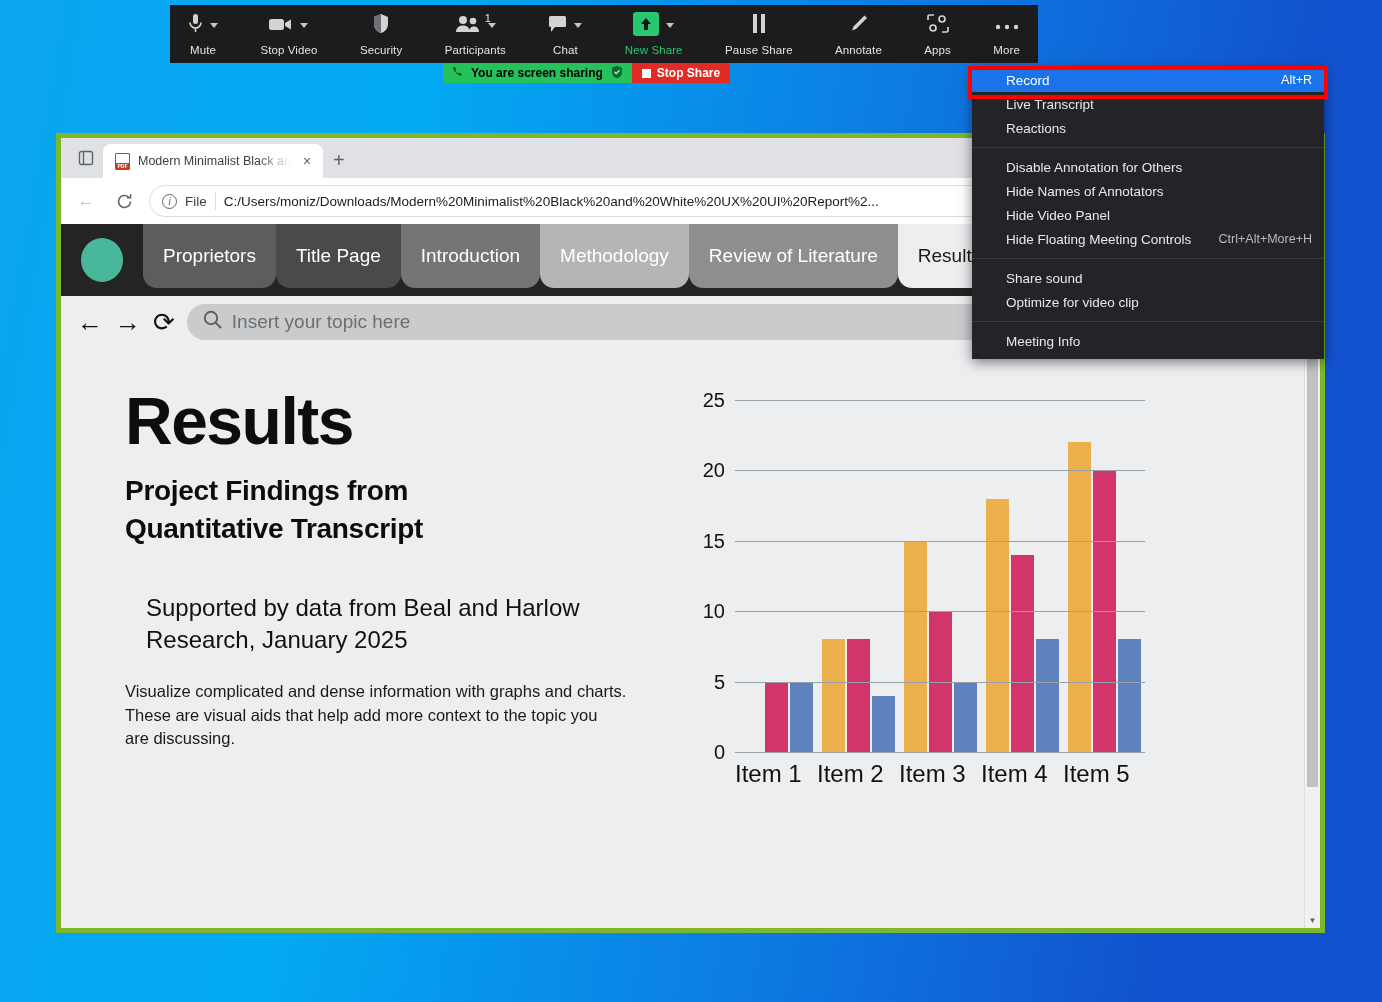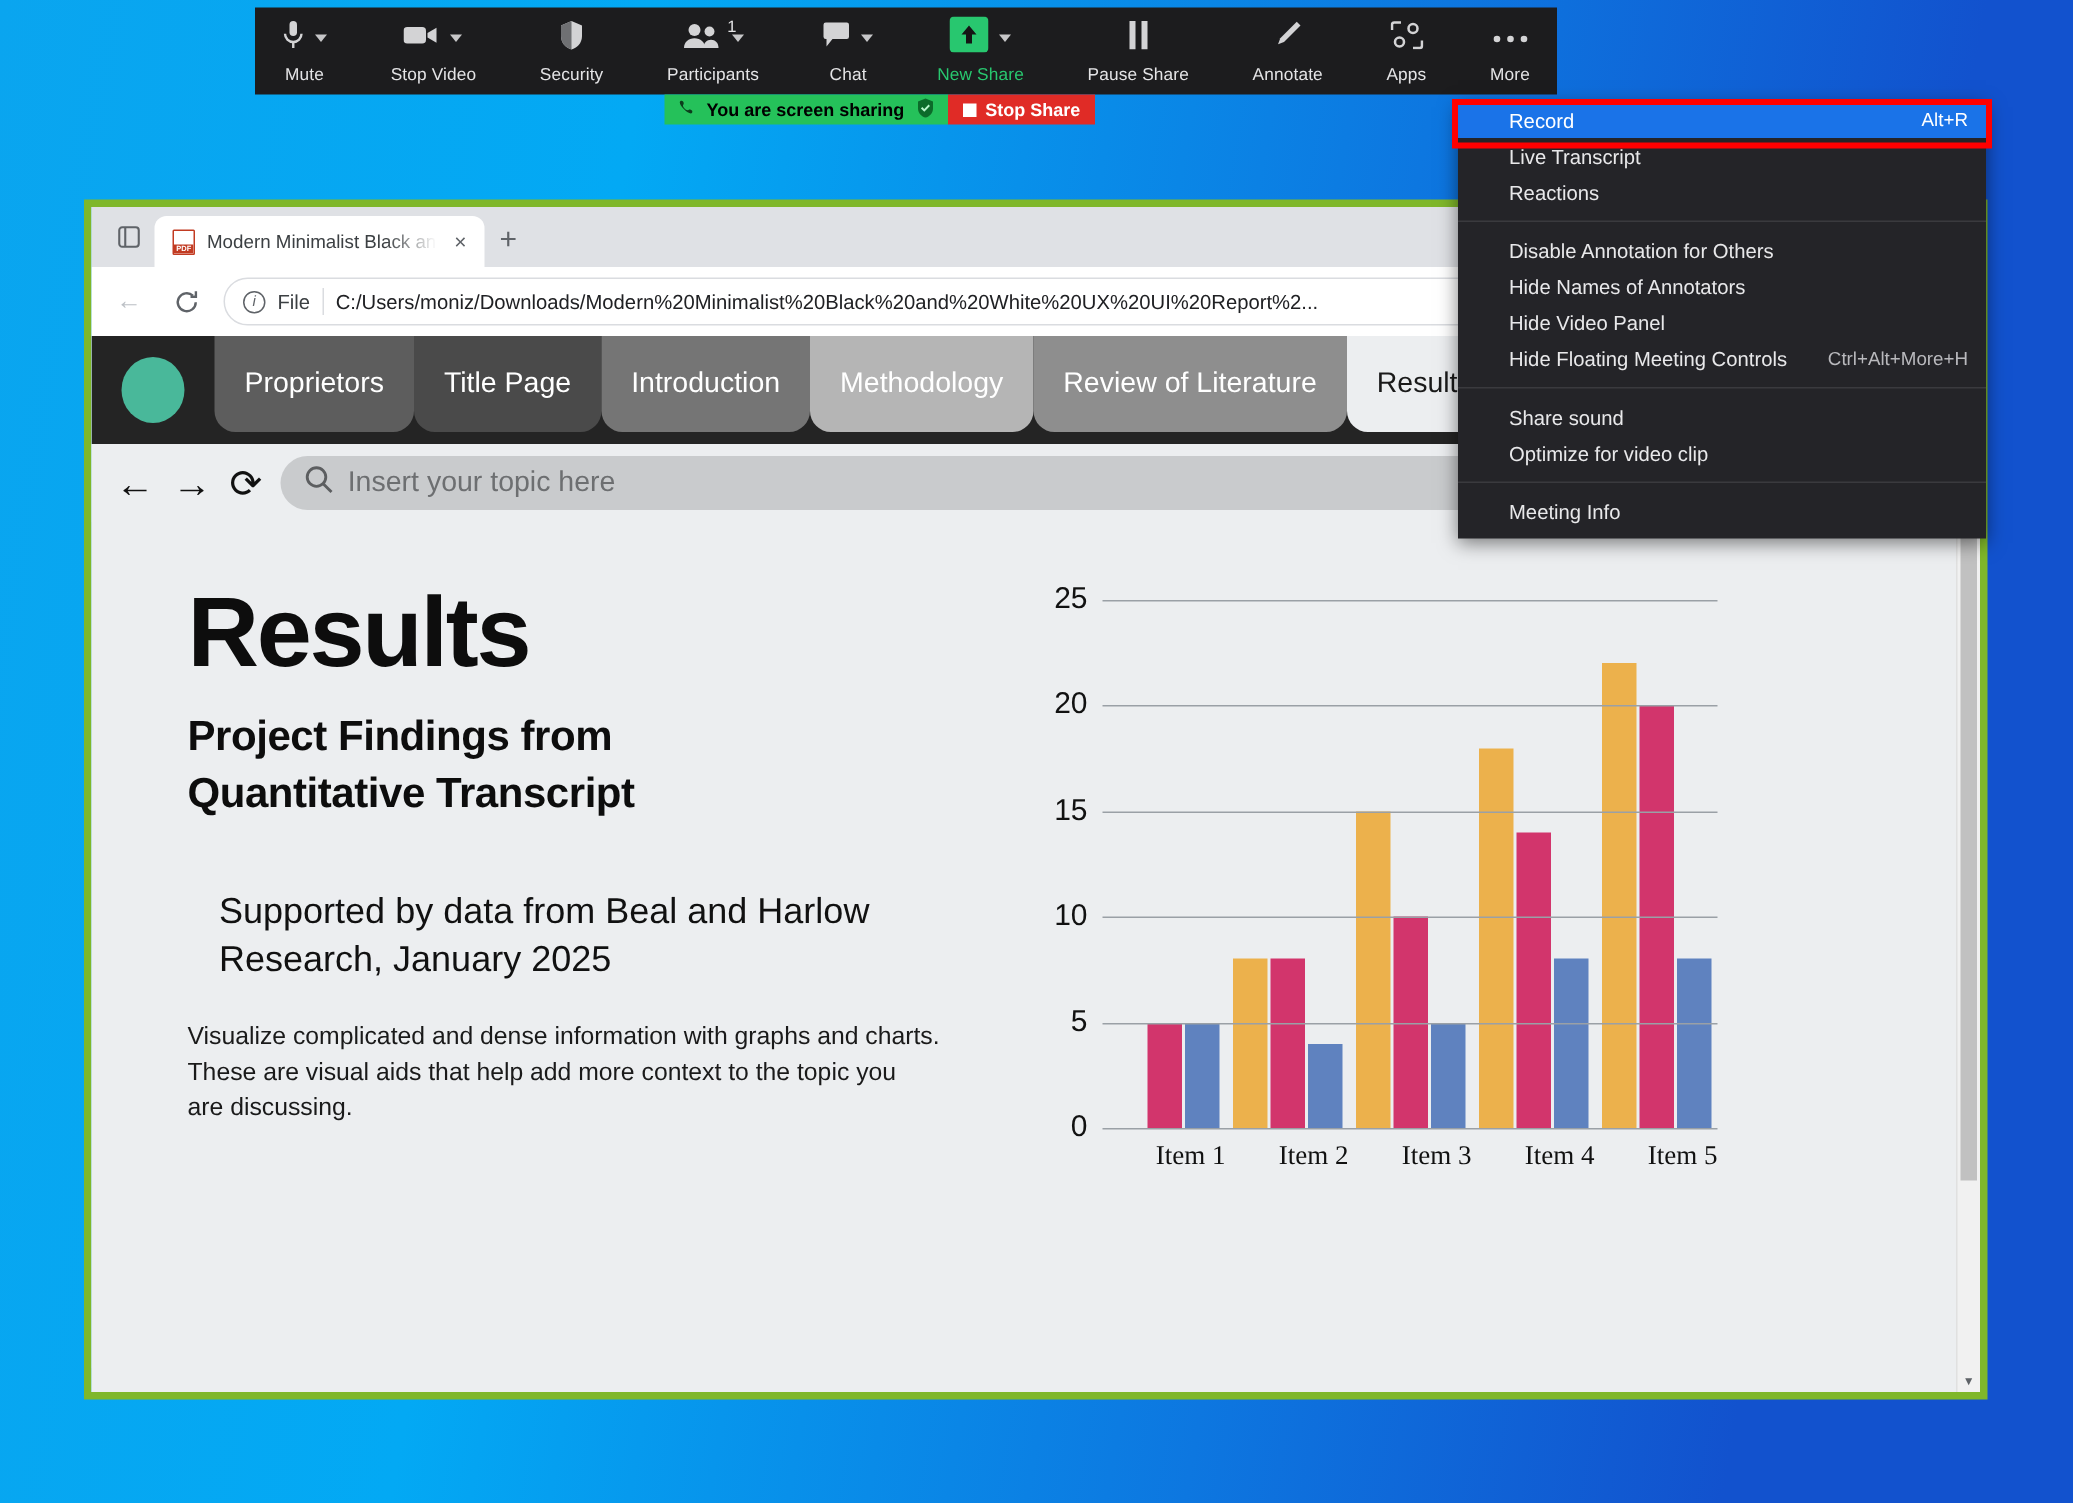--- a/index.html
+++ b/index.html
@@ -146,21 +146,21 @@
 
   
   #chart-wrap { position:relative; width:470px; height:430px; margin-left:14px; margin-top:4px;}
   #chart-plot { position:absolute; left:60px; top:22px; right:0; height:352px; }
   .gridline { position:absolute; left:0; right:0; height:1px; background:#9aa0a6; }
   .ylab { position:absolute; right:calc(100% + 10px); transform:translateY(-50%); font-size:20px; color:#111;}
   #bars { position:absolute; left:0; right:0; bottom:0; top:0; display:flex; align-items:flex-end; }
   .bgroup { flex:1; display:flex; align-items:flex-end; justify-content:center; gap:2px; height:100%; }
   .bar { width:23px; }
   #xlabels { position:absolute; left:60px; right:0; top:382px; display:flex; }
-  .xlab { flex:1; text-align:right; font-size:18px; color:#111;font-family:Liberation Serif, serif; }
+  .xlab { flex:1; text-align:left; font-size:24px; color:#111; }
 
   
   #vscroll { position:absolute; right:0; top:0; width:16px; bottom:0; background:#f1f1f1;
      border-left:1px solid #e0e0e0; }
   #vthumb { position:absolute; left:2px; right:2px; top:3px; height:560px; background:#c1c1c1; border-radius:0;}
   .varrow { position:absolute; left:0; right:0; height:16px; display:flex;align-items:center;justify-content:center;
      font-size:8px;color:#5f6368;}
 </style>
 </head>
 <body>

